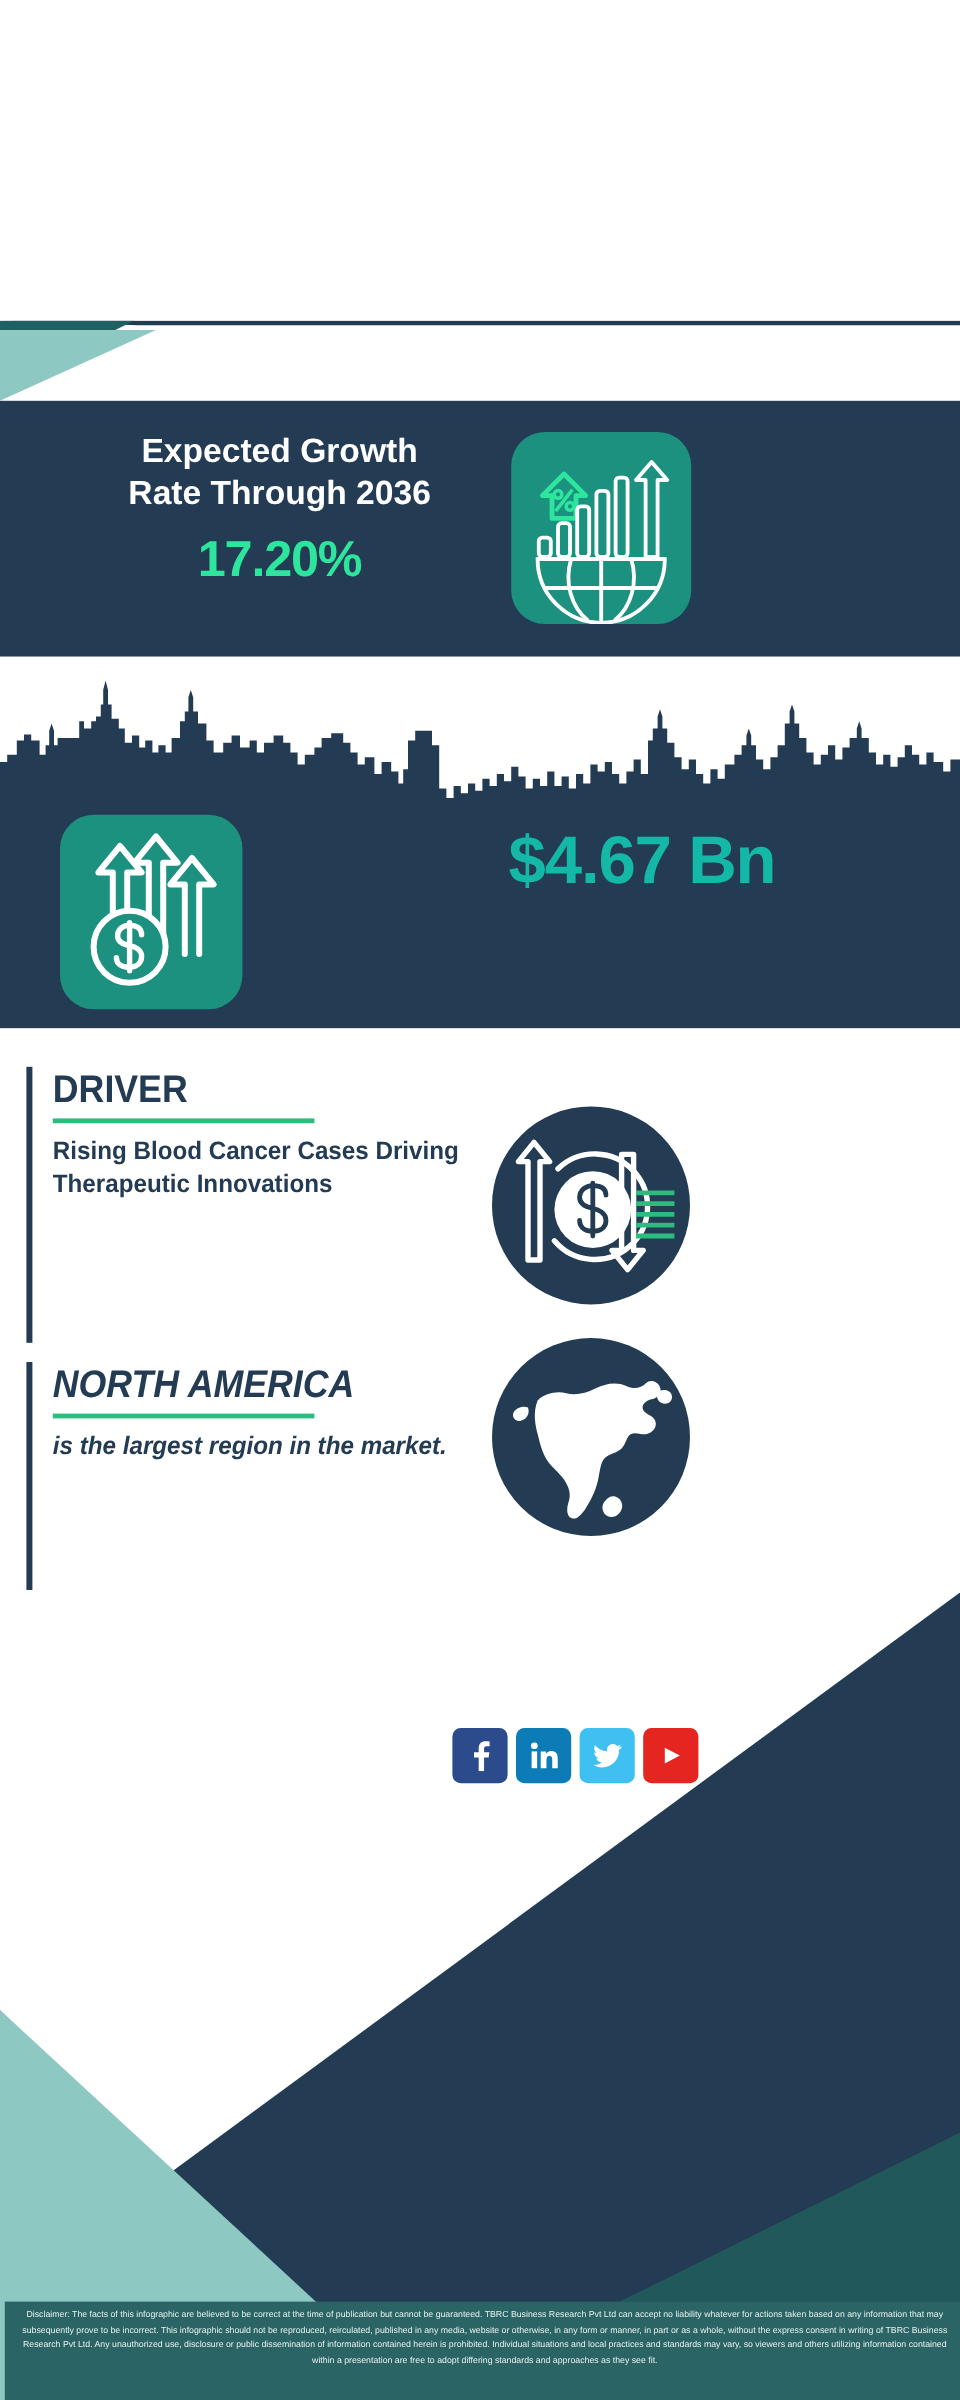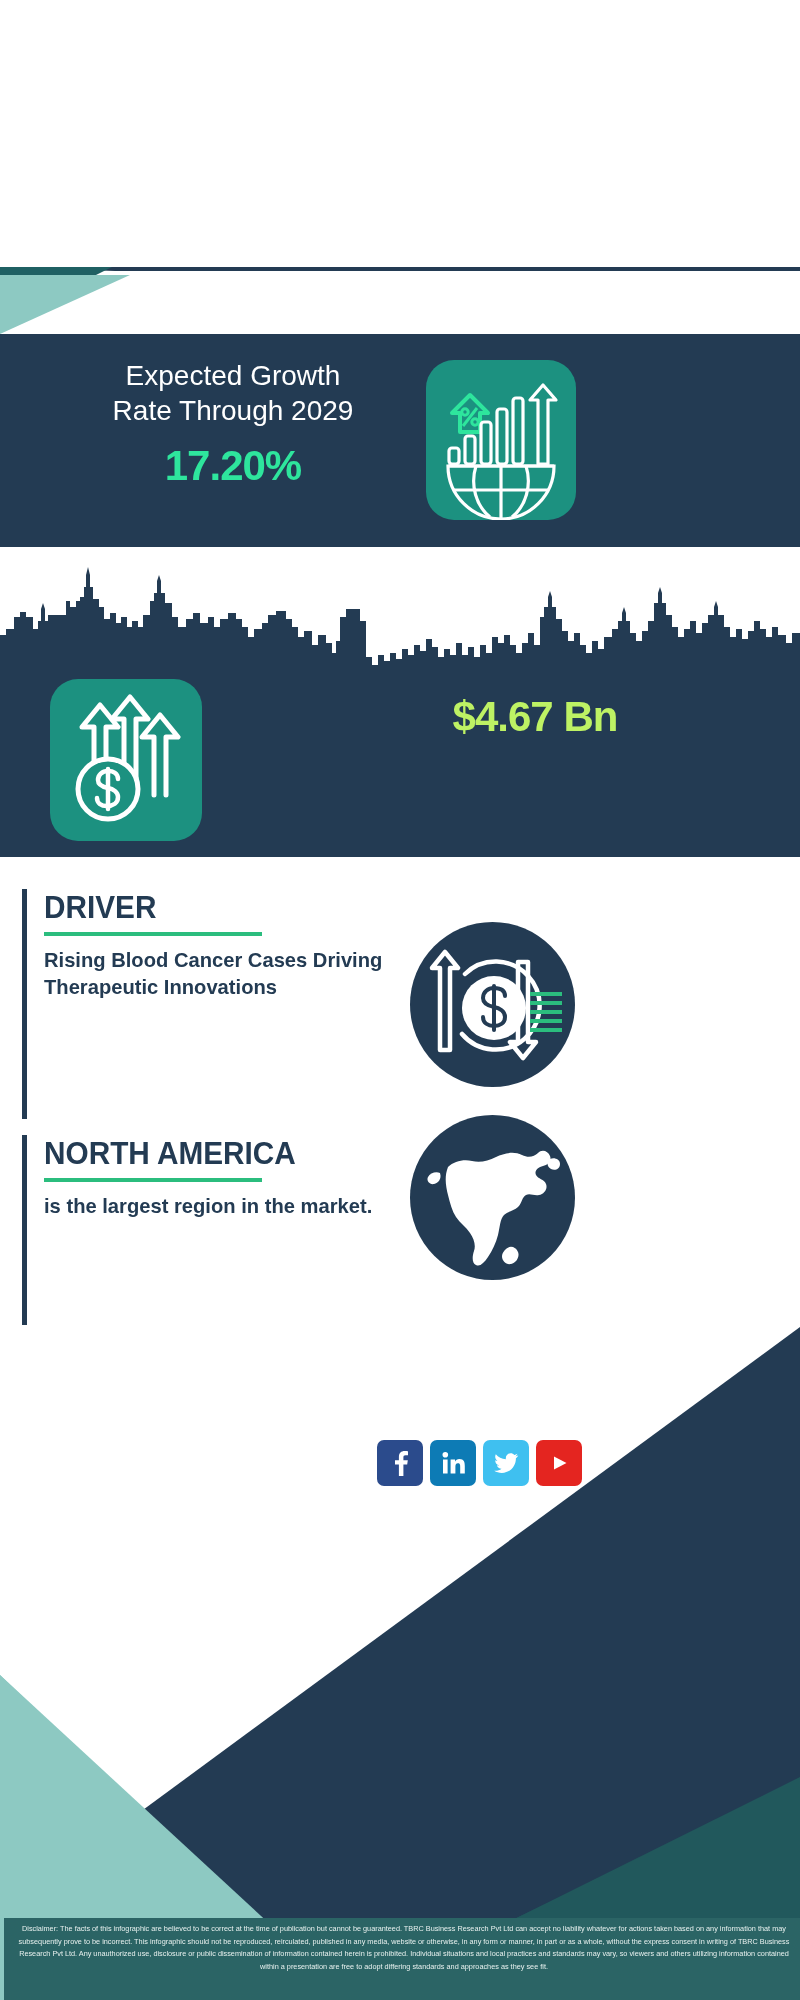--- a/index.html
+++ b/index.html
@@ -37,21 +37,21 @@
 
   
   .growth {
     position:absolute; top:334px; left:0; width:800px; height:213px;
     background:#233b53;
   }
   .growth-text {
     position:absolute; left:38px; top:24px; width:390px;
     text-align:center; color:#ffffff;
   }
-  .growth-line { font-size:28px; line-height:35px; font-weight:400; }
+  .growth-line { font-size:28px; line-height:35px; font-weight:700; }
   .growth-value {
     color:#2ee59d; font-size:42px; font-weight:bold; line-height:64px;
     margin-top:6px; letter-spacing:-1px;
   }
   .icon-tile {
     position:absolute; left:426px; top:26px;
     width:150px; height:160px; border-radius:28px;
     background:#1c9180;
   }
 
@@ -65,21 +65,21 @@
     background:#ffffff;
   }
   .skyline-svg { position:absolute; top:10px; left:0; width:800px; height:120px; }
 
   .market-text {
     position:absolute; left:300px; top:135px; width:470px;
     text-align:center; color:#ffffff;
   }
   .market-line { font-size:28px; line-height:35px; }
   .market-value {
-    color:#bef264; font-size:42px; font-weight:bold; line-height:62px;
+    color:#14b8a6; font-size:56px; font-weight:bold; line-height:62px;
     margin-top:4px; letter-spacing:-1px;
   }
   .money-tile {
     position:absolute; left:50px; top:132px;
     width:152px; height:162px; border-radius:28px; background:#1c9180;
   }
 
   
   .content { position:absolute; top:857px; left:0; width:800px; height:470px; background:#ffffff;padding-left:34px; }
 
@@ -149,21 +149,21 @@
     <svg width="800" height="67" viewBox="0 0 800 67" preserveAspectRatio="none">
       <polygon points="0,0 800,0 800,4 115,4" fill="#233b53"></polygon>
       <polygon points="0,0 112,0 0,56" fill="#1f6063"></polygon>
       <polygon points="0,8 130,8 0,67" fill="#8dc9c2"></polygon>
     </svg>
   </div>
 
   <div class="growth">
     <div class="growth-text">
       <div class="growth-line">Expected Growth</div>
-      <div class="growth-line">Rate Through 2029</div>
+      <div class="growth-line">Rate Through 2036</div>
       <div class="growth-value">17.20%</div>
     </div>
     <div class="icon-tile">
       <svg width="150" height="160" viewBox="0 0 150 160">
 
         <g fill="none" stroke="#2ee59d" stroke-width="4" stroke-linejoin="round" stroke-linecap="round">
           <path d="M26 53 L44 35 L62 53 L54 53 L54 72 L34 72 L34 53 Z"></path>
         </g>
         <g stroke="#2ee59d" stroke-width="3" fill="none">
           <circle cx="39" cy="52" r="3.2"></circle>
@@ -274,21 +274,21 @@
         <g stroke="#2bbd7e" stroke-width="4">
           <line x1="120" y1="72" x2="152" y2="72"></line>
           <line x1="120" y1="81" x2="152" y2="81"></line>
           <line x1="120" y1="90" x2="152" y2="90"></line>
           <line x1="120" y1="99" x2="152" y2="99"></line>
           <line x1="120" y1="108" x2="152" y2="108"></line>
         </g>
       </svg>
     </div>
 
-    <div class="info-block" style="top:278px;height:190px;">
+    <div class="info-block" style="top:278px;height:190px;font-style:italic;">
       <div class="info-bar" style="height:190px;"></div>
       <div class="info-inner">
         <div class="info-heading">NORTH AMERICA</div>
         <div class="info-rule"></div>
         <div class="info-body">is the largest region in the market.</div>
       </div>
     </div>
     <div class="circle-icon" style="left:410px; top:258px; width:165px; height:165px;">
       <svg width="165" height="165" viewBox="0 0 165 165">
         <path fill="#ffffff" d="M38 52 C44 46 54 44 62 46 C70 48 78 46 86 42 C94 38 104 36 112 40

